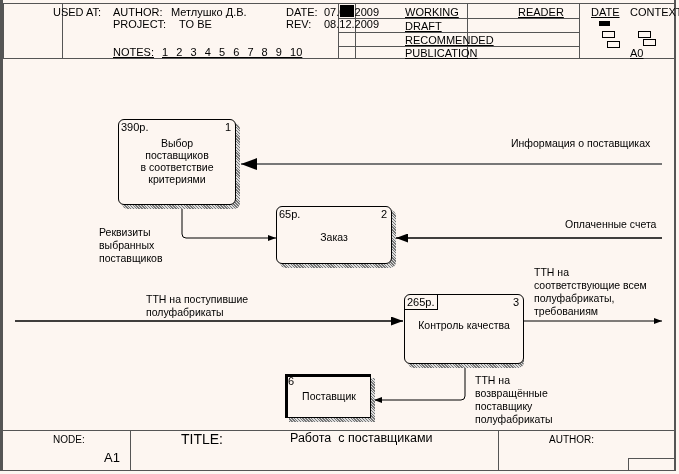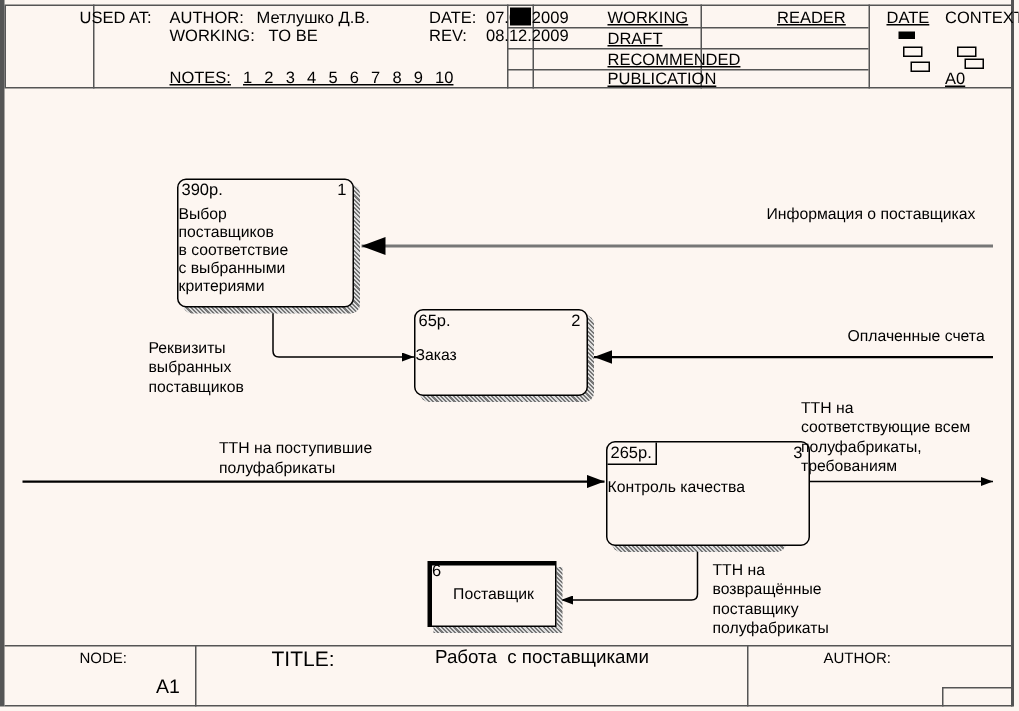--- a/index.html
+++ b/index.html
@@ -9,21 +9,21 @@
   .frame { position: absolute; left: 0; top: 0; width: 676px; height: 471px; border-left: 3px solid #555; border-right: 2px solid #555; box-sizing: border-box; }
   .hdr { position: absolute; left: 3px; top: 3px; width: 672px; height: 56px; border: 1px solid #555; box-sizing: border-box; }
   .vline { position: absolute; background: #555; width: 1px; }
   .hline { position: absolute; background: #555; height: 1px; }
   .txt { position: absolute; white-space: nowrap; line-height: 13px; padding-left: 48px; }
   .u { text-decoration: underline; }
   .box { position: absolute; background: #fdf6f1; border: 1px solid #000; border-radius: 6px; box-sizing: border-box; }
   .shadow { position: absolute; background: repeating-linear-gradient(45deg, #777 0 1px, #ddd 1px 2px); border-radius: 6px; }
   .cost { position: absolute; left: 2px; top: 1px; font-size: 11px; }
   .num { position: absolute; right: 4px; top: 1px; font-size: 11px; }
-  .blabel { position: absolute; left: 0; right: 0; line-height: 12px; font-size: 10.5px; }
+  .blabel { position: absolute; left: 0; right: 0; text-align: center; line-height: 12px; font-size: 10.5px; }
   .arrowlbl { position: absolute; line-height: 13px; font-size: 10.5px; white-space: nowrap; }
   .footer { position: absolute; left: 3px; top: 430px; width: 672px; height: 41px; border-top: 1px solid #555; box-sizing: border-box; }
   svg { position: absolute; left: 0; top: 0; }
 </style>
 </head>
 <body>
 
 <div class="frame"></div>
 
 <div class="hdr"></div>
@@ -33,21 +33,21 @@
 <div class="vline" style="left:467px;top:3px;height:56px"></div>
 <div class="vline" style="left:579px;top:3px;height:56px"></div>
 <div class="hline" style="left:338px;top:18px;width:241px"></div>
 <div class="hline" style="left:338px;top:32px;width:241px"></div>
 <div class="hline" style="left:338px;top:46px;width:241px"></div>
 <div class="abs" style="left:340px;top:5px;width:14px;height:12px;background:#000"></div>
 
 <span class="txt" style="left:5px;top:6px">USED AT:</span>
 <span class="txt" style="left:65px;top:6px">AUTHOR:</span>
 <span class="txt" style="left:123px;top:6px">Метлушко Д.В.</span>
-<span class="txt" style="left:65px;top:18px">WORKING:</span>
+<span class="txt" style="left:65px;top:18px">PROJECT:</span>
 <span class="txt" style="left:131px;top:18px">TO BE</span>
 <span class="txt" style="left:238px;top:6px">DATE:</span>
 <span class="txt" style="left:276px;top:6px">07.06.2009</span>
 <span class="txt" style="left:238px;top:18px">REV:</span>
 <span class="txt" style="left:276px;top:18px">08.12.2009</span>
 <span class="txt u" style="left:65px;top:46px">NOTES:</span>
 <span class="txt u" style="left:114px;top:46px;word-spacing:1px;white-space:pre">1  2  3  4  5  6  7  8  9  10</span>
 
 <span class="txt u" style="left:357px;top:6px">WORKING</span>
 <span class="txt u" style="left:357px;top:20px">DRAFT</span>
@@ -78,36 +78,35 @@
 </svg>
 
 <div class="shadow" style="left:122px;top:123px;width:118px;height:86px"></div>
 <div class="box" style="left:118px;top:119px;width:118px;height:86px">
   <span class="cost">390р.</span>
   <span class="num">1</span>
   <div class="blabel" style="top:17px">
     <div>Выбор</div>
     <div>поставщиков</div>
     <div>в соответствие</div>
-    <div>с выбранными</div>
     <div>критериями</div>
   </div>
 </div>
 
 <div class="shadow" style="left:280px;top:210px;width:116px;height:58px"></div>
 <div class="box" style="left:276px;top:206px;width:116px;height:58px">
   <span class="cost">65р.</span>
   <span class="num">2</span>
   <div class="blabel" style="top:24px">
     <div>Заказ</div>
   </div>
 </div>
 
 <div class="shadow" style="left:408px;top:298px;width:116px;height:70px"></div>
-<div class="box" style="left:404px;top:294px;width:136px;height:70px">
+<div class="box" style="left:404px;top:294px;width:120px;height:70px">
   <span class="cost" style="border-right:1px solid #000;border-bottom:1px solid #000;left:0;top:0;padding:1px 2px">265р.</span>
   <span class="num">3</span>
   <div class="blabel" style="top:24px">
     <div>Контроль качества</div>
   </div>
 </div>
 
 <div class="shadow" style="left:289px;top:378px;width:86px;height:44px;border-radius:0"></div>
 <div class="abs" style="left:285px;top:374px;width:86px;height:44px;background:#fdf6f1;border:1px solid #000;border-left:3px solid #000;border-top:3px solid #000;box-sizing:border-box">
   <span class="abs" style="left:0;top:-2px;font-size:11px">6</span>

